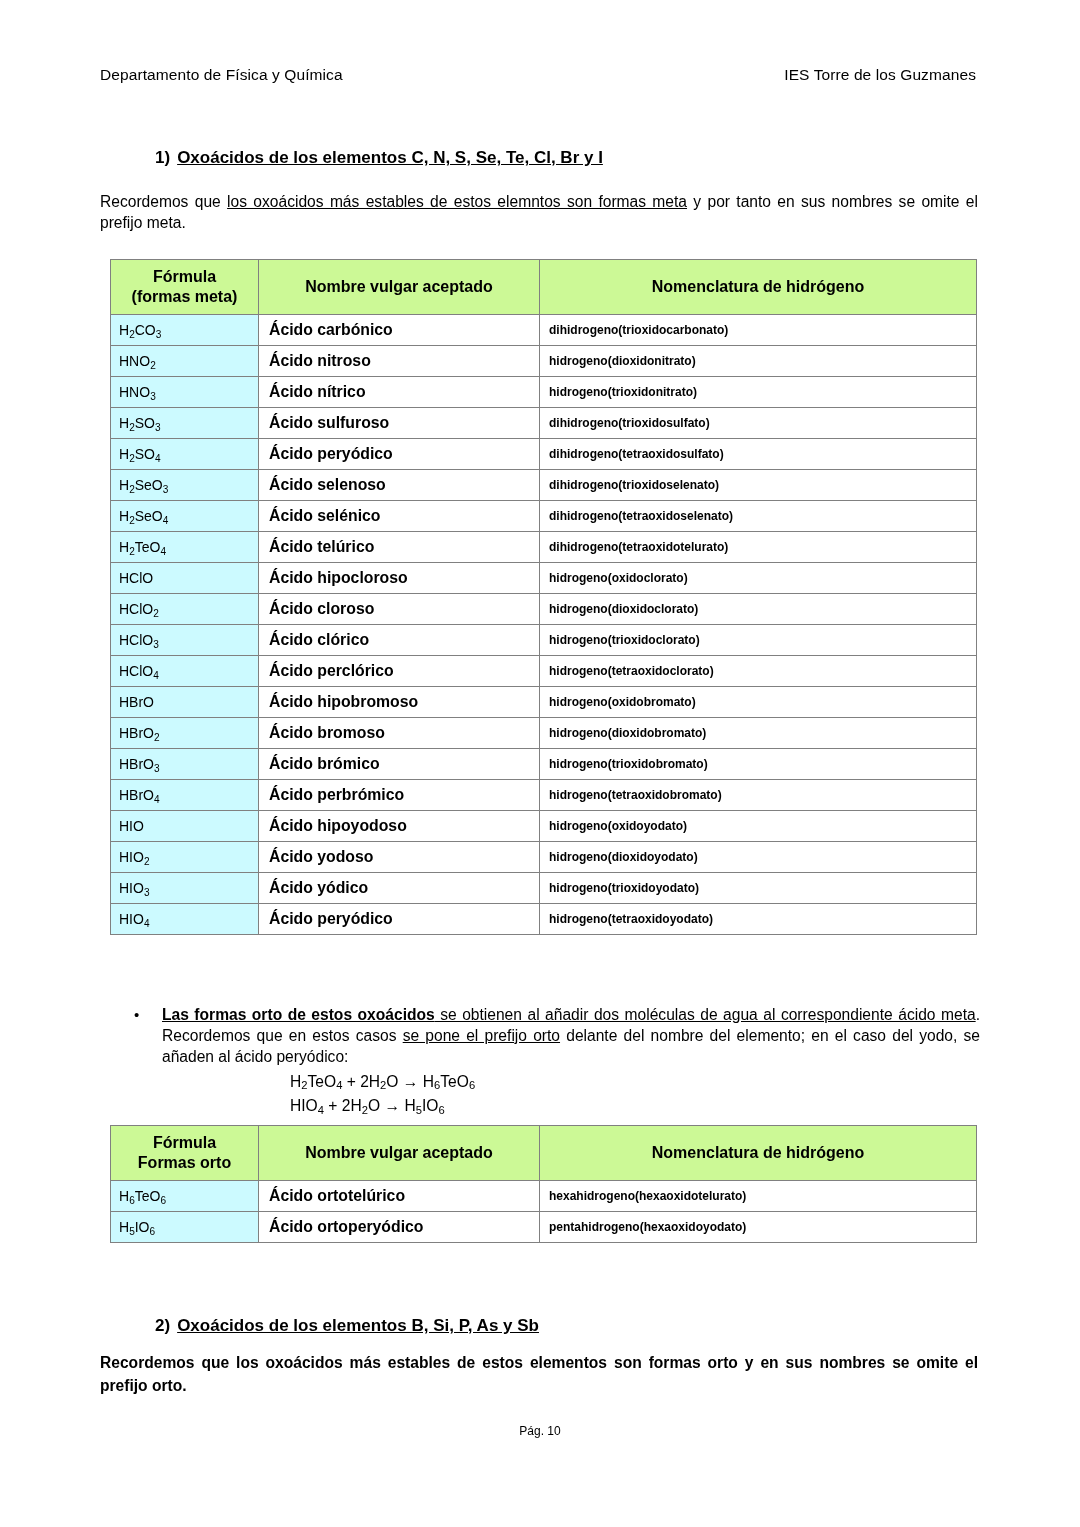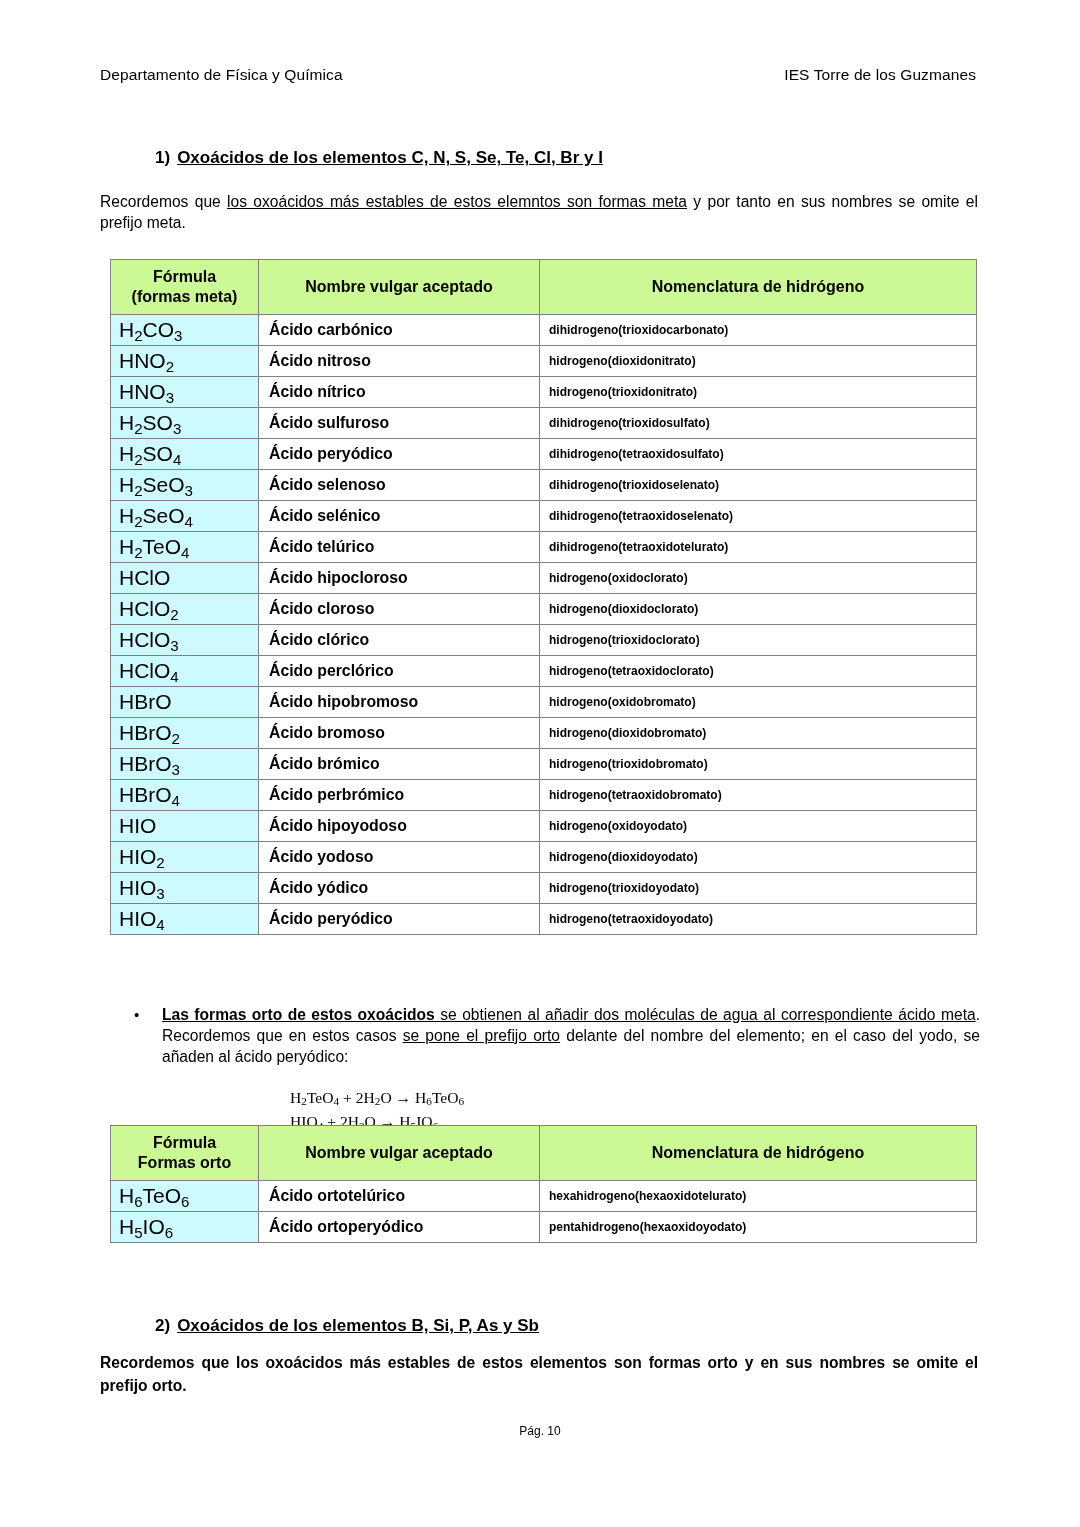--- a/index.html
+++ b/index.html
@@ -86,25 +86,24 @@
     text-align: left;
     padding-left: 4px;
   }
   .bullet-text {
     flex: 1 1 auto;
     text-align: justify;
   }
   .bullet-text b { font-weight: bold; }
 
   .eqs {
-    margin-top: 18px;
+    margin-top: 2px;
     padding-left: 128px;
     font-size: 15.6px;
     line-height: 1.55;
-    font-family: Liberation Serif, serif;
   }
   .eq { white-space: nowrap; }
 
   
   .tbl {
     position: absolute;
     border-collapse: collapse;
     table-layout: fixed;
     font-size: 15.4px;
   }
@@ -127,21 +126,21 @@
     font-weight: bold;
     font-size: 16px;
     line-height: 1.28;
     height: 55px;
     padding: 4px 6px;
   }
 
   .tbl td.formula {
     background: #ccfaff;
     font-weight: normal;
-    font-size: 21px;
+    font-size: 14px;
     height: 31px;
   }
   .tbl td.vulgar {
     background: #ffffff;
     font-weight: bold;
     font-size: 15.8px;
     padding-left: 10px;
   }
   .tbl td.nomen {
     background: #ffffff;

